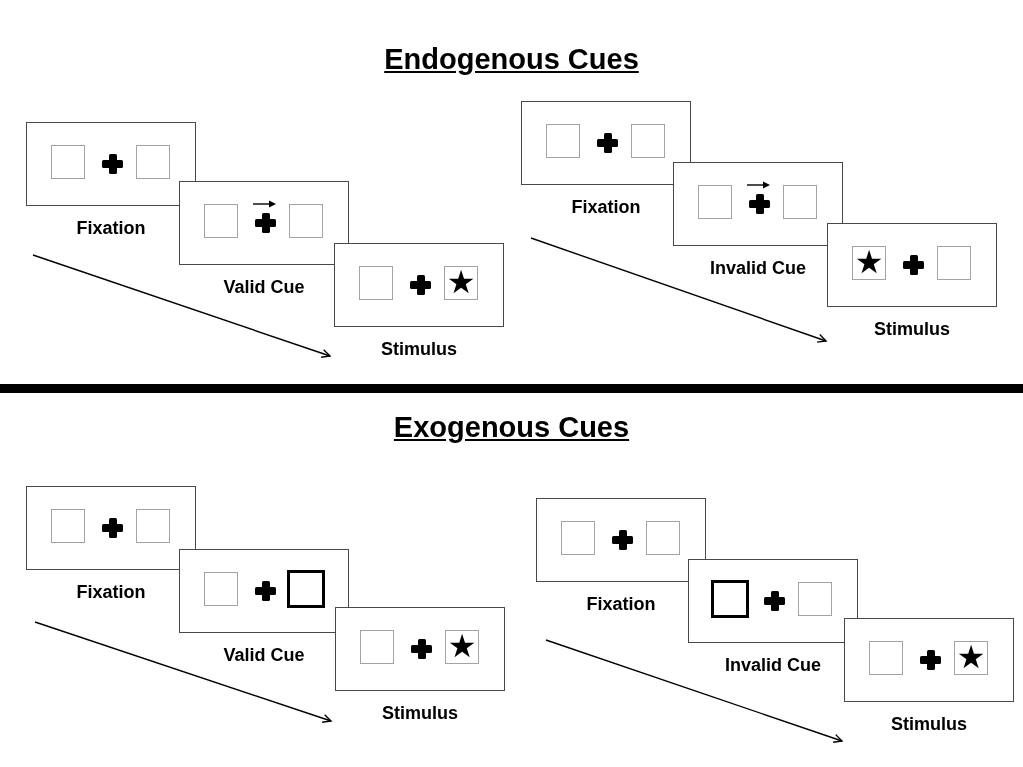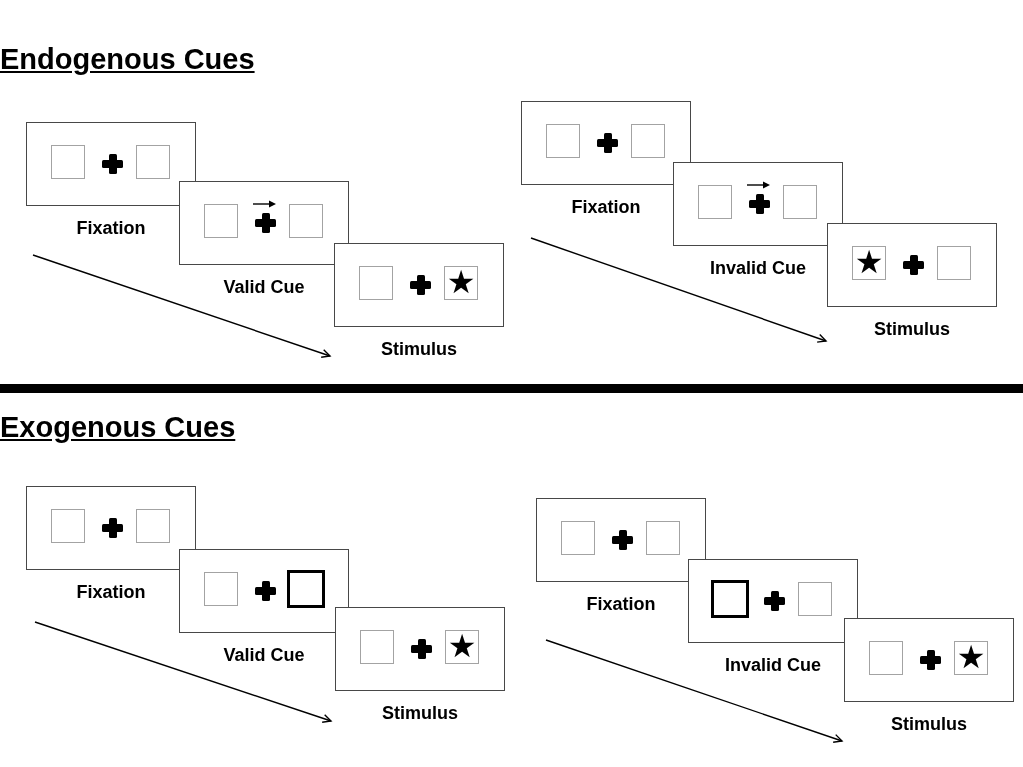--- a/index.html
+++ b/index.html
@@ -1,18 +1,18 @@
 <!DOCTYPE html>
 <html><head>
 <meta charset="utf-8">
 <style>
   html,body{margin:0;padding:0;background:#ffffff;}
   .canvas{position:relative;width:1023px;height:767px;background:#ffffff;overflow:hidden;
           font-family:"Liberation Sans",sans-serif;color:#000;}
-  .title{position:absolute;left:0;width:100%;text-align:left;font-weight:bold;
+  .title{position:absolute;left:0;width:100%;text-align:center;font-weight:bold;
          font-size:29px;text-decoration:underline;letter-spacing:0px;}
   .t-endo{top:24px;}
   .t-exo{top:392px;}
   .divider{position:absolute;left:0;top:384px;width:1023px;height:9px;background:#000;}
   .group{display:contents;}
   .panel{position:absolute;width:170px;height:84px;background:#ffffff;
          border:1px solid #484848;box-sizing:border-box;}
   .box{position:absolute;top:22px;width:34px;height:34px;border:1.5px solid #a3a3a3;
        background:#fff;box-sizing:border-box;display:flex;align-items:center;justify-content:center;}
   .box.left{left:24px;} .box.right{left:109px;}

